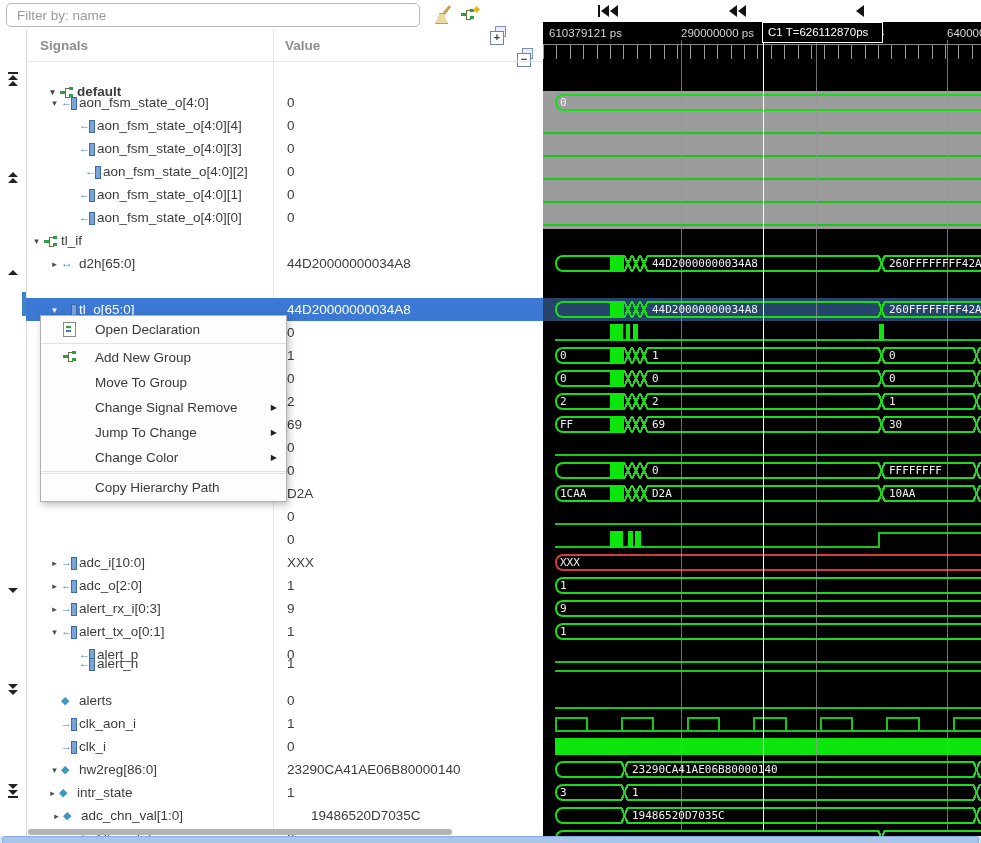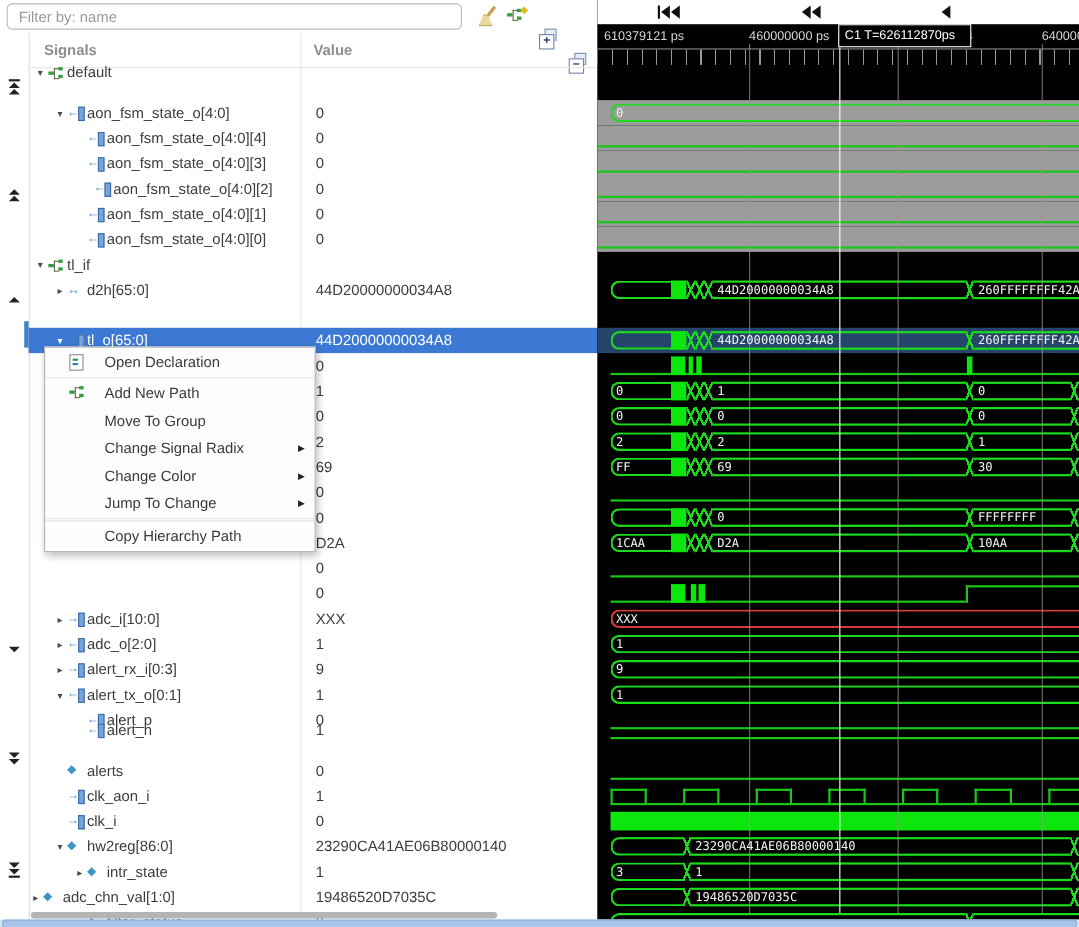--- a/index.html
+++ b/index.html
@@ -156,21 +156,21 @@
         <span class="td"></span>
       </div>
     <div class="gicon" style="top:754px;">
         <span class="td"></span>
         <span class="td"></span>
         <span class="gb"></span>
       </div>
   </div>
   <div class="gmark"></div>
 
-  <div class="trow" style="top:54px;padding-left:4px;">
+  <div class="trow" style="top:80px;padding-left:20px;font-weight:bold;">
     <span class="exp open"></span>
     <span class="tic grp">
         <span class="icgrp g">
           <span class="br"></span>
         </span>
       </span>
     <span class="lbl">default</span>
   </div>
   <div class="trow" style="top:91px;padding-left:22px;">
     <span class="exp open"></span>
@@ -302,27 +302,27 @@
     <span class="tic pin"></span>
     <span class="lbl">clk_i</span>
     <span class="val">0</span>
   </div>
   <div class="trow" style="top:758px;padding-left:22px;">
     <span class="exp open"></span>
     <span class="tic var"></span>
     <span class="lbl">hw2reg[86:0]</span>
     <span class="val">23290CA41AE06B80000140</span>
   </div>
-  <div class="trow" style="top:781px;padding-left:40px;">
+  <div class="trow" style="top:781px;padding-left:20px;">
     <span class="exp closed"></span>
     <span class="tic var"></span>
     <span class="lbl">intr_state</span>
     <span class="val">1</span>
   </div>
-  <div class="trow" style="top:804px;">
+  <div class="trow" style="top:804px;margin-left:24px;">
     <span class="exp closed"></span>
     <span class="tic var"></span>
     <span class="lbl">adc_chn_val[1:0]</span>
     <span class="val">19486520D7035C</span>
   </div>
   <div class="trow" style="top:827px;padding-left:40px;">
     <span class="exp closed"></span>
     <span class="tic var"></span>
     <span class="lbl">filter_status</span>
     <span class="val">0</span>
@@ -333,33 +333,33 @@
   <div class="menu">
     <div class="mi">
       <span class="micon icdoc"></span>
       <span>Open Declaration</span>
     </div>
     <div class="msep"></div>
     <div class="mi">
       <span class="micon icgrp">
           <span class="br"></span>
         </span>
-      <span>Add New Path</span>
+      <span>Add New Group</span>
     </div>
     <div class="mi">
       <span>Move To Group</span>
     </div>
     <div class="mi hassub">
-      <span>Change Signal Radix</span>
+      <span>Change Signal Remove</span>
+    </div>
+    <div class="mi hassub">
+      <span>Jump To Change</span>
     </div>
     <div class="mi hassub">
       <span>Change Color</span>
-    </div>
-    <div class="mi hassub">
-      <span>Jump To Change</span>
     </div>
     <div class="msep"></div>
     <div class="msep"></div>
     <div class="mi">
       <span>Copy Hierarchy Path</span>
     </div>
   </div>
 
   <div id="wave">
     <div class="wtop">
@@ -371,21 +371,21 @@
       <div class="mbtn" style="left:186px;">
         <span class="mtri"></span>
           <span class="mtri"></span>
       </div>
       <div class="mbtn" style="left:313px;">
         <span class="mtri"></span>
       </div>
     </div>
 
     <div class="tlabel" style="left:6px;">610379121 ps</div>
-    <div class="tlabel" style="left:138px;">460000000 ps</div>
+    <div class="tlabel" style="left:138px;">290000000 ps</div>
     <div class="tlabel" style="left:336px;font-size:10px;">s</div>
     <div class="tlabel" style="left:404px;">640000</div>
     <div class="ticks"></div>
     <div class="cbox">C1 T=626112870ps</div>
 
     <div class="wrow" style="top:68px;"></div>
 
     <div class="wrow wgray" style="top:91px;">
       <div class="seg cap" style="left:12px;width:426px;"></div>
       <div class="vlbl" style="left:17px;">0</div>

